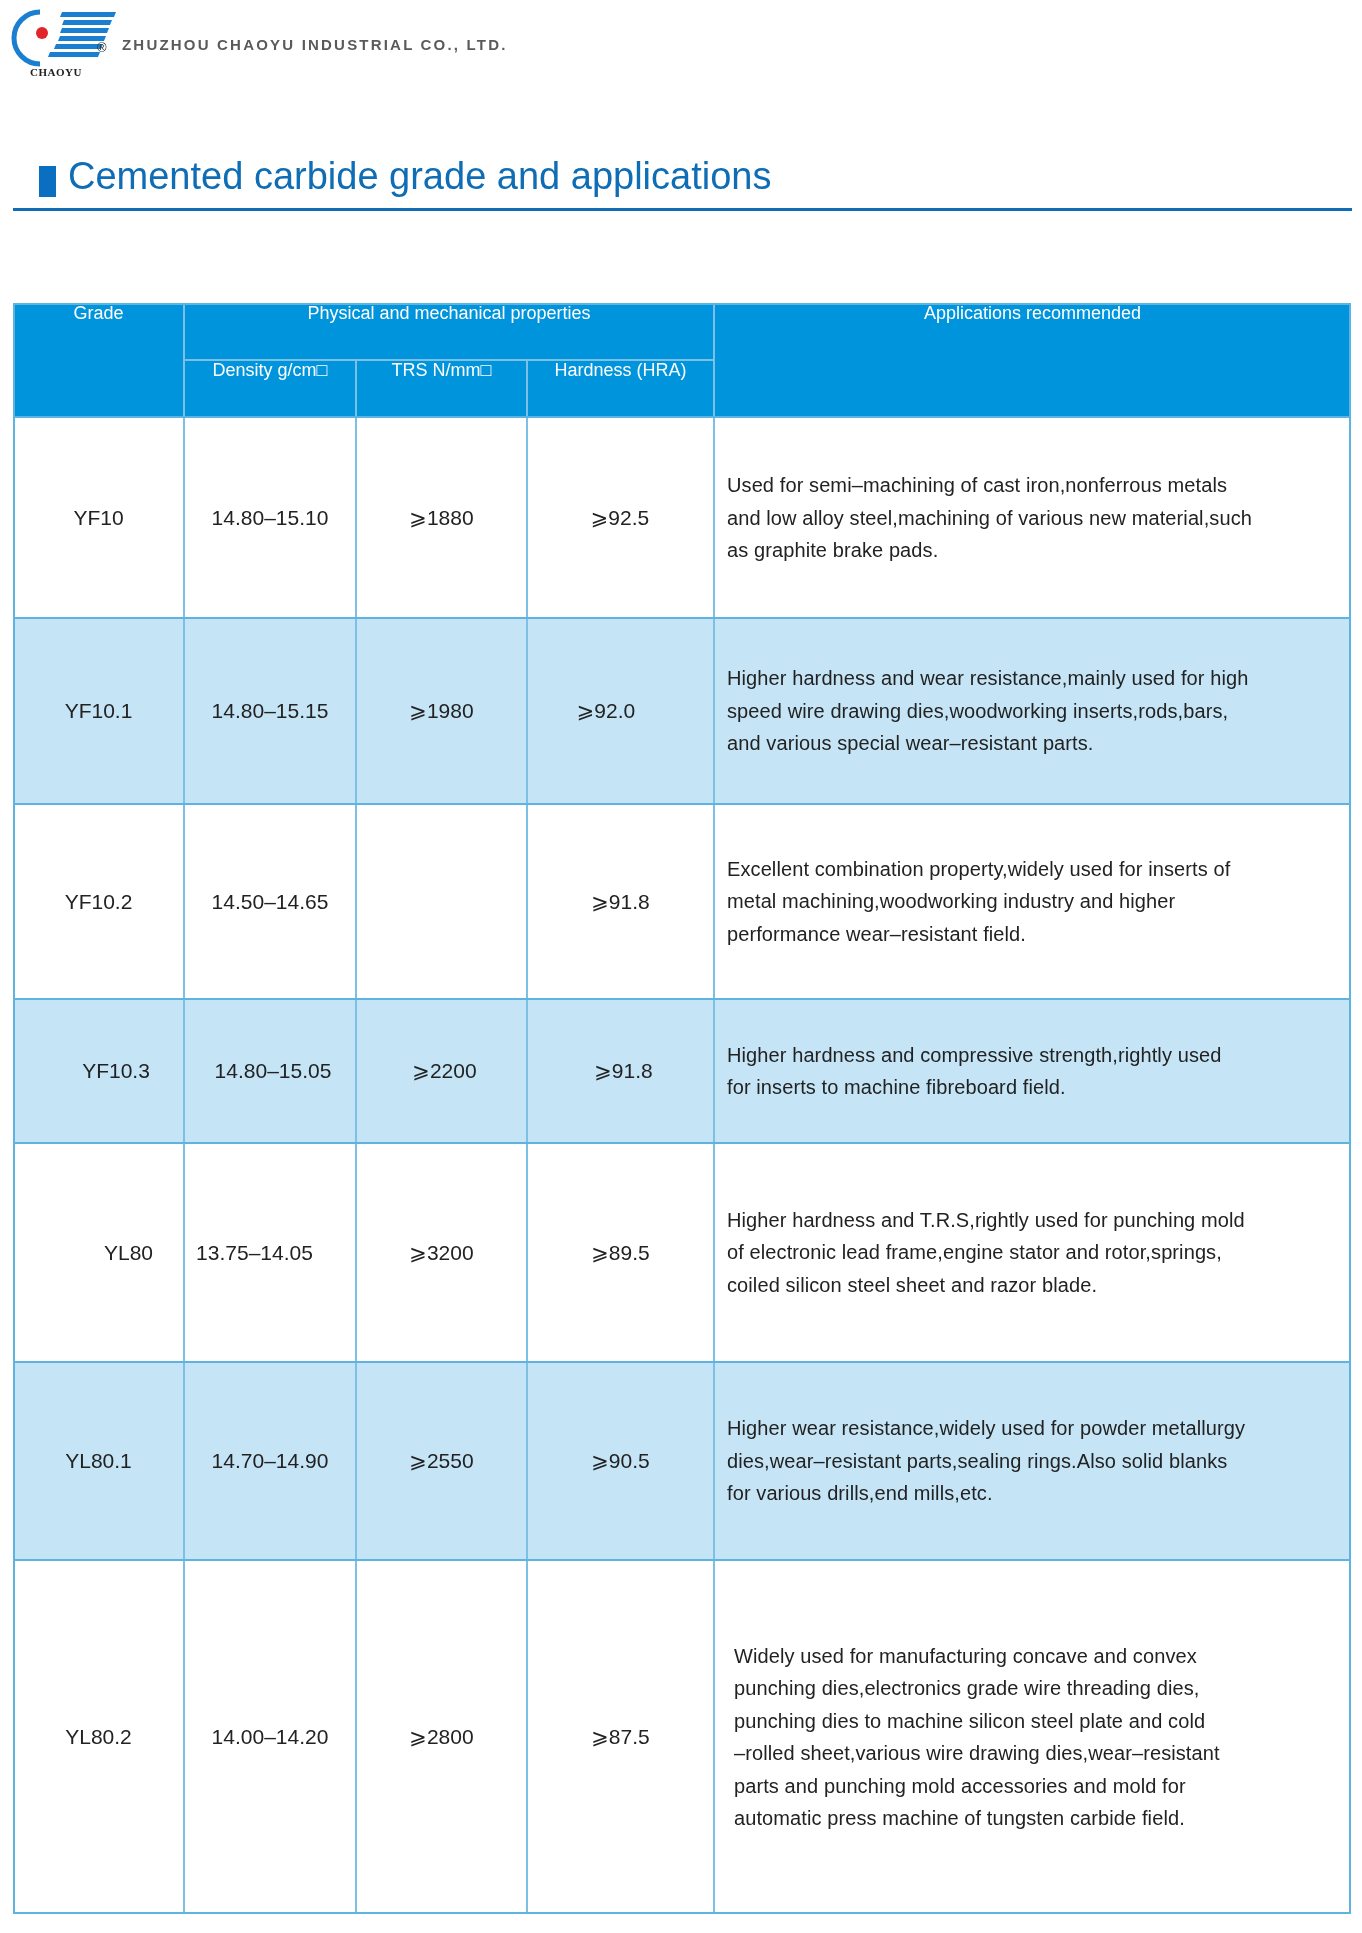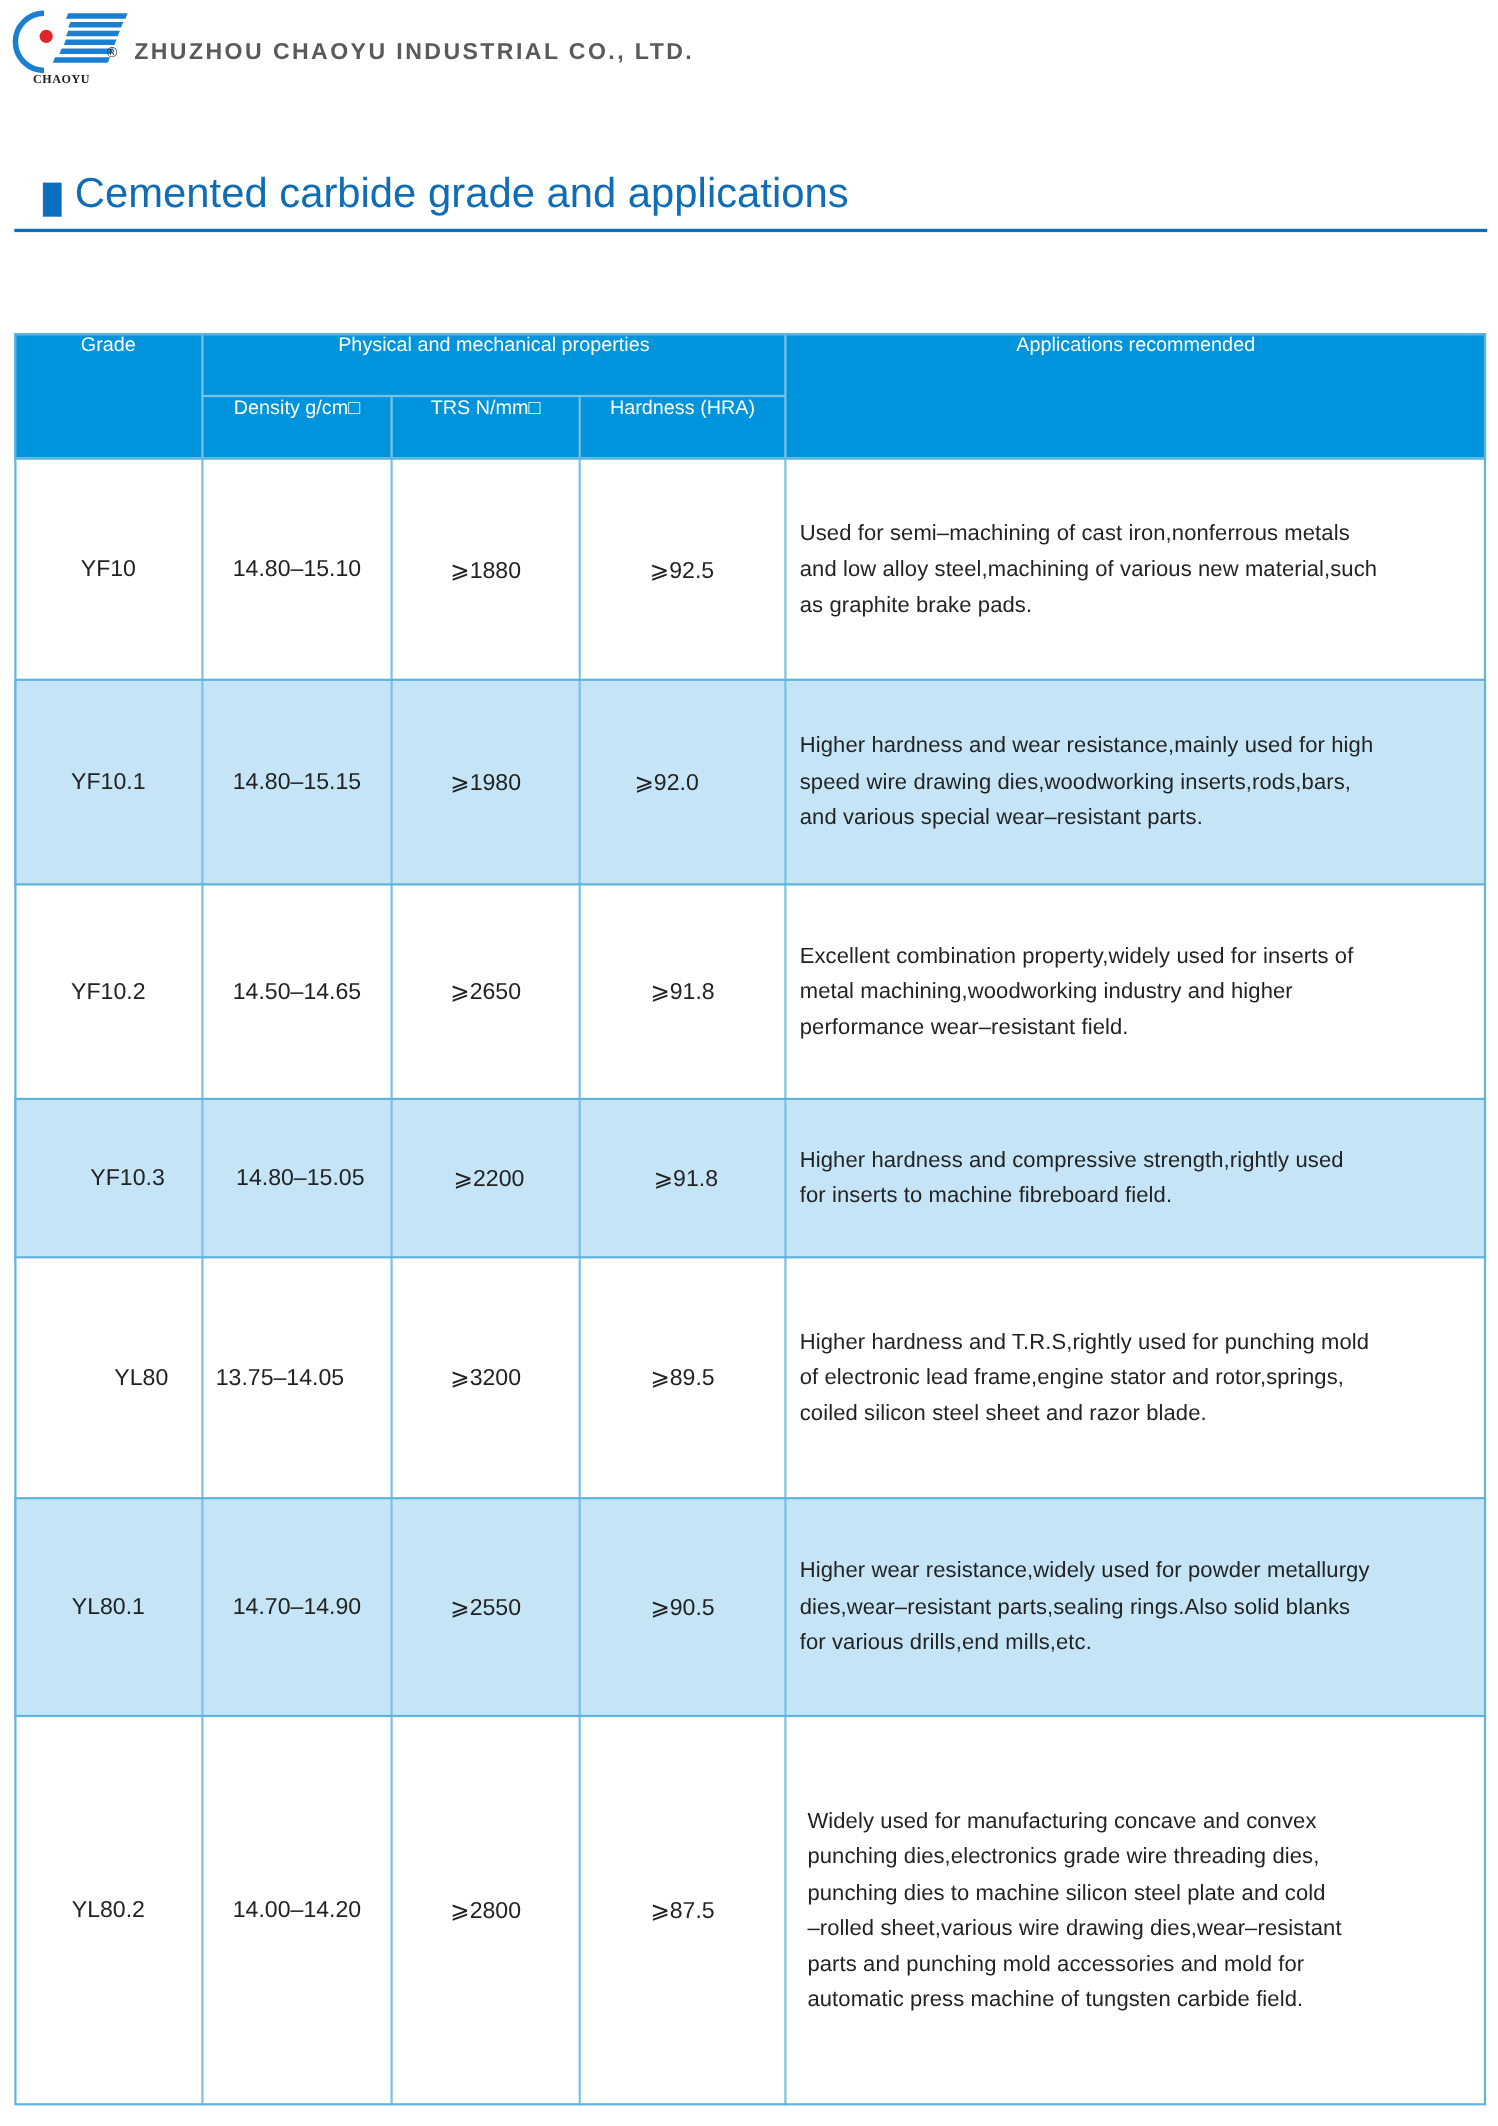--- a/index.html
+++ b/index.html
@@ -1,19 +1,19 @@
 <!DOCTYPE html>
 <html><head>
   <meta charset="utf-8">
   <style>
     html, body { margin: 0; padding: 0; background: #ffffff; }
     body { width: 1362px; height: 1933px; position: relative; overflow: hidden;
            font-family: "Liberation Sans", "DejaVu Sans", sans-serif; color: #222; }
     .logo { position: absolute; left: 10px; top: 8px; width: 110px; height: 75px; }
-    .company { position: absolute; left: 122px; top: 36px; font-size: 21px; font-weight: bold;
+    .company { position: absolute; left: 122px; top: 36px; font-size: 15px; font-weight: bold;
                letter-spacing: 2.2px; color: #5a5a5a; white-space: nowrap;
                font-family: "Liberation Sans", sans-serif; }
     .logo-text { position: absolute; left: 30px; top: 66px; font-size: 11px; font-weight: bold;
                  font-family: "Liberation Serif", serif; color: #222; letter-spacing: 0.5px; }
     .reg { position: absolute; left: 97px; top: 40px; font-size: 13px; color: #333; }
     .title-bar { position: absolute; left: 39px; top: 166px; width: 17px; height: 31px; background: #0a6fc0; }
     .title { position: absolute; left: 68px; top: 155px; font-size: 38px; color: #0e6db5;
              white-space: nowrap; font-family: "Liberation Sans", sans-serif; }
     .title-rule { position: absolute; left: 13px; top: 208px; width: 1339px; height: 3px; background: #0e6db5; }
 
@@ -97,21 +97,20 @@
     <div class="app">
         <span class="app-text">Higher hardness and wear resistance,mainly used for high
 speed wire drawing dies,woodworking inserts,rods,bars,
 and various special wear–resistant parts.</span>
       </div>
   </div>
 
   <div class="row" style="top:501px;height:195px;">
     <div class="cell" style="left:0;width:171px;">YF10.2</div>
     <div class="cell" style="left:171px;width:172px;">14.50–14.65</div>
-    <div class="cell" style="left:343px;width:171px;">⩾2650</div>
     <div class="cell" style="left:514px;width:187px;">⩾91.8</div>
     <div class="app">
         <span class="app-text">Excellent combination property,widely used for inserts of
 metal machining,woodworking industry and higher
 performance wear–resistant field.</span>
       </div>
   </div>
 
   <div class="row alt" style="top:696px;height:144px;">
     <div class="cell" style="left:0;width:200px;padding-left:6px;box-sizing:border-box;">YF10.3</div>

